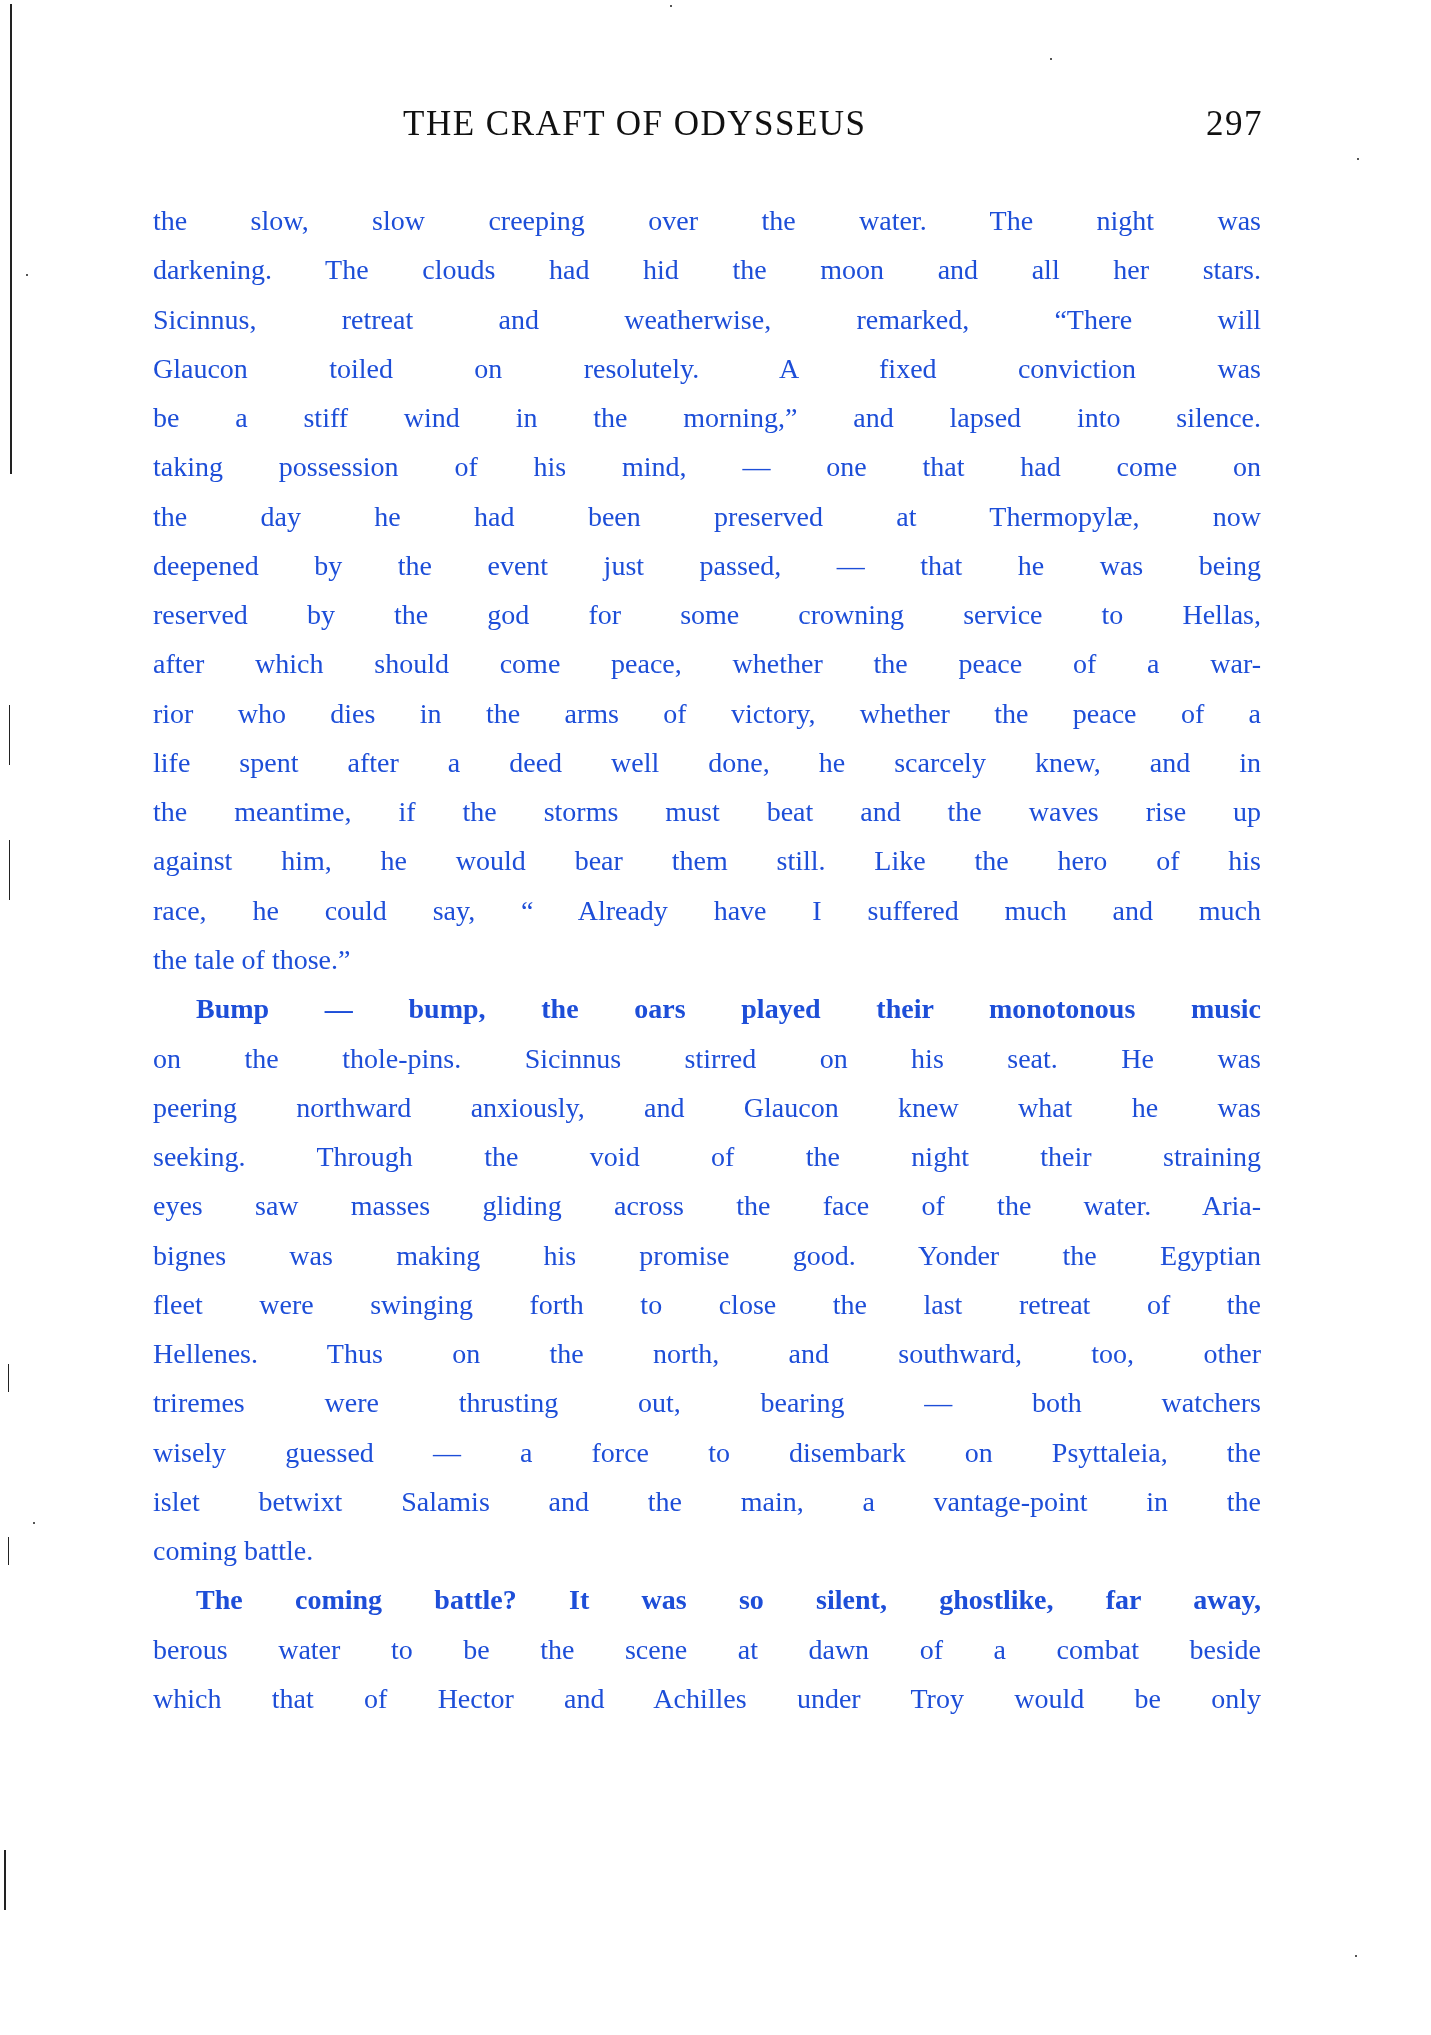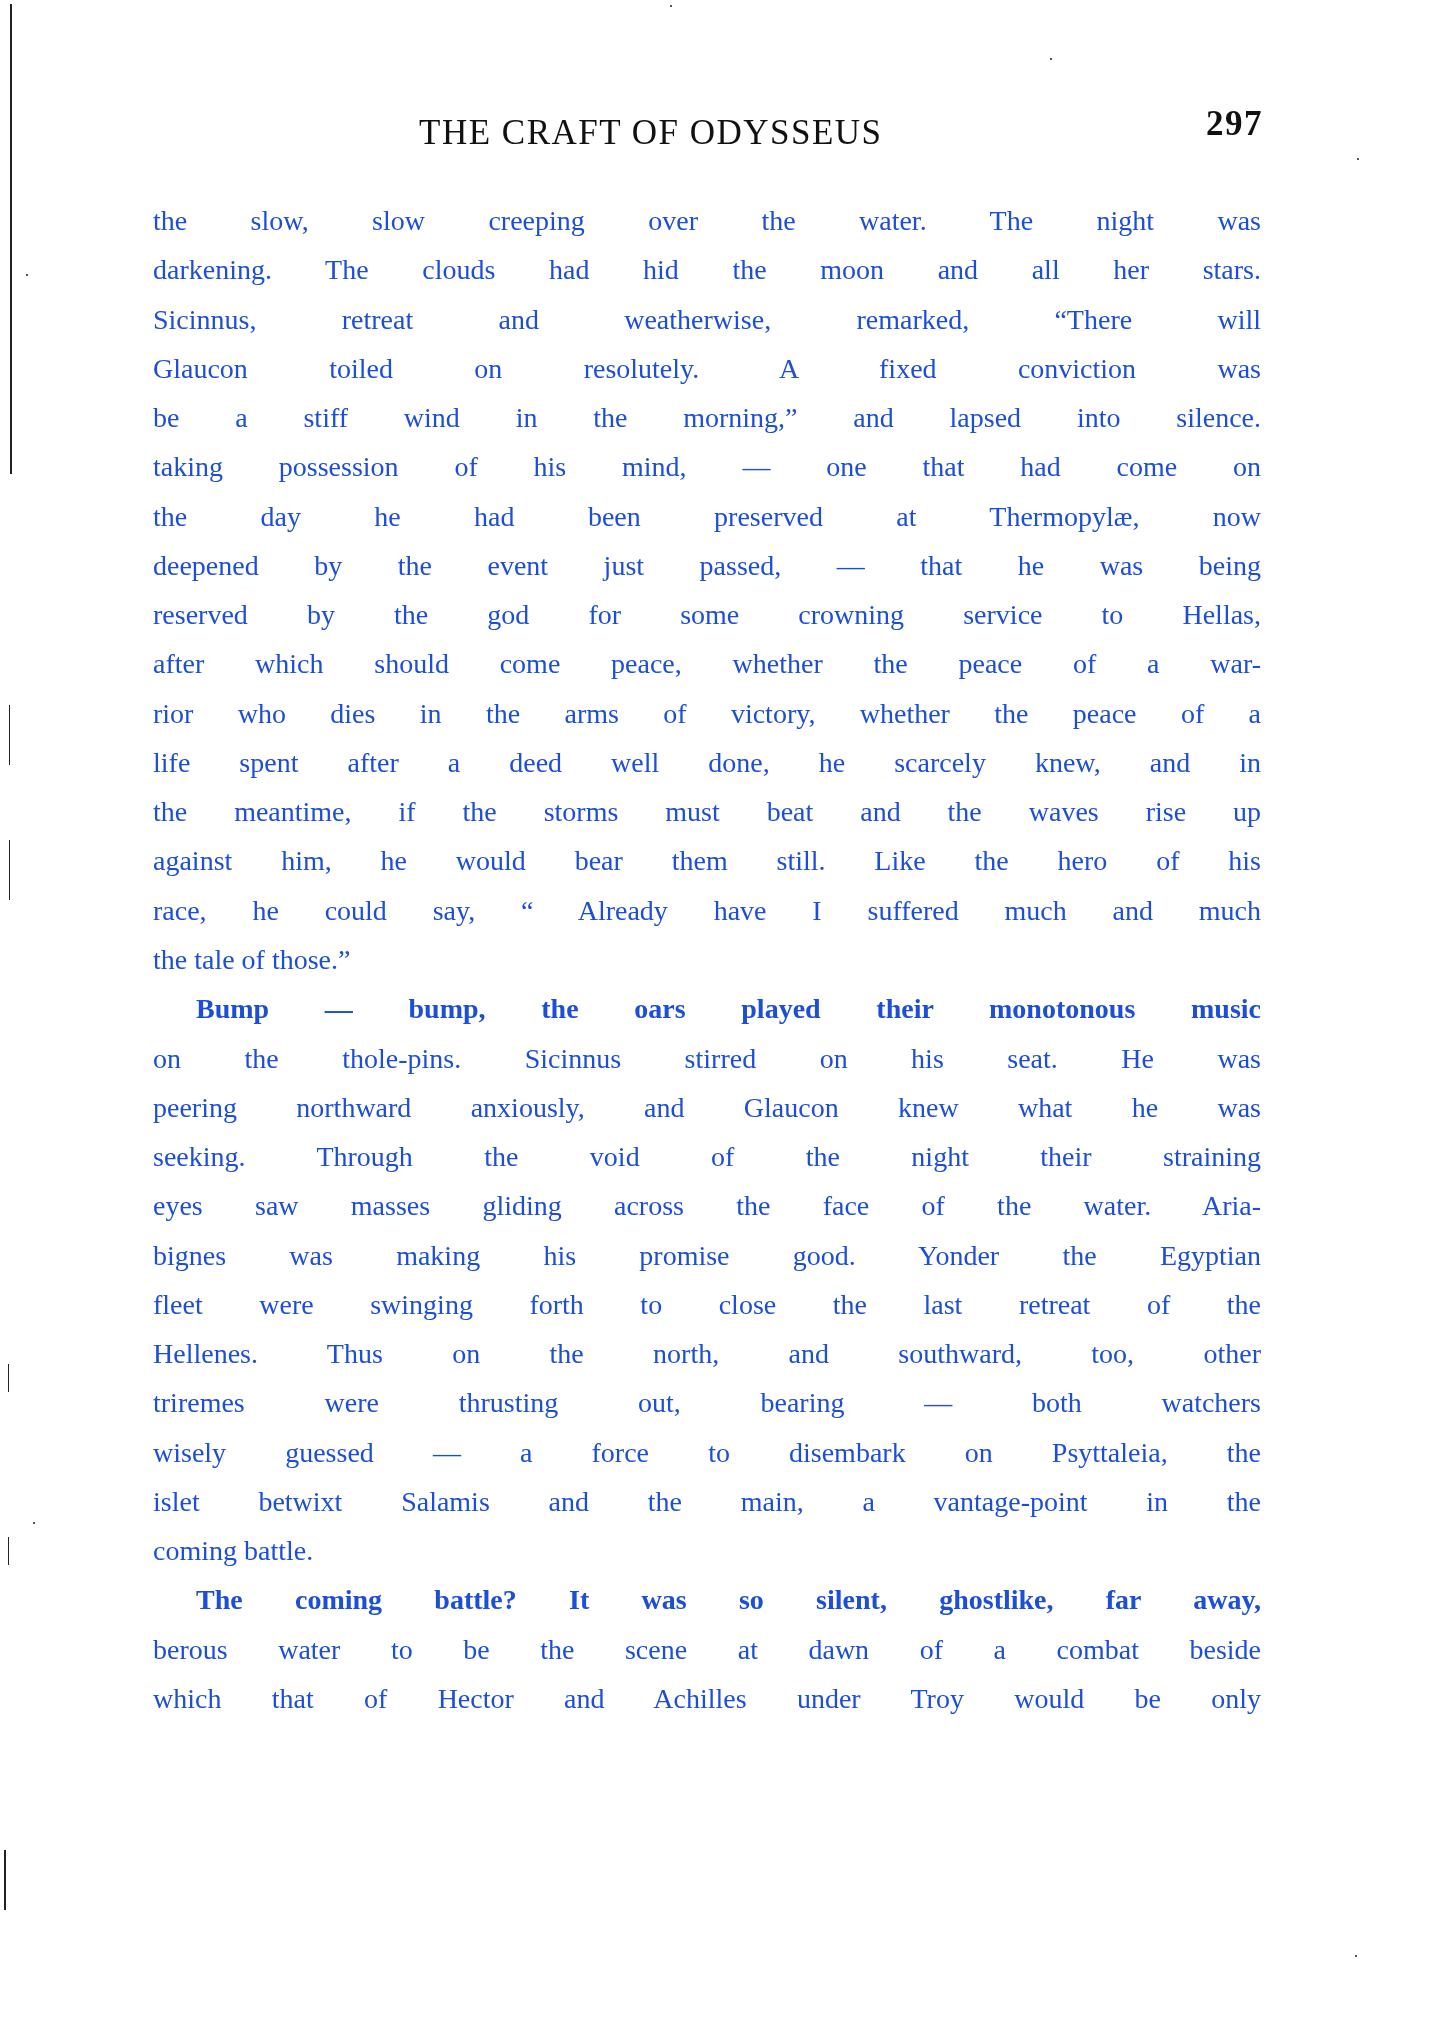--- a/index.html
+++ b/index.html
@@ -7,22 +7,22 @@
   .page {
     position: absolute; left: 0; top: 0; width: 1431px; height: 2035px;
     background: #ffffff; color: #111111;
     font-family: "DejaVu Serif", "Liberation Serif", serif;
   }
   .running-head {
     position: absolute; left: 403px; top: 104px; width: 860px; height: 44px;
     font-family: "Liberation Serif", "DejaVu Serif", serif;
     font-size: 35px; letter-spacing: 1.5px; color: #111;
   }
-  .running-title { position: absolute; left: 0; top: 9px; white-space: nowrap; margin-left: 16px; }
-  .folio { position: absolute; right: 0; top: 0; font-weight: bold; }
+  .running-title { position: absolute; left: 0; top: 0; white-space: nowrap; }
+  .folio { position: absolute; right: 0; top: 0; font-weight: normal; }
   .body-text {
     position: absolute; left: 153px; top: 196px; width: 1108px;
     font-family: "Liberation Serif", "DejaVu Serif", serif;
     font-size: 28px; color: #1d4ed8;
   }
   .line {
     display: block; height: 49.28px; line-height: 49.28px;
     white-space: nowrap; text-align: justify; text-align-last: justify;
     overflow: visible;
   }

